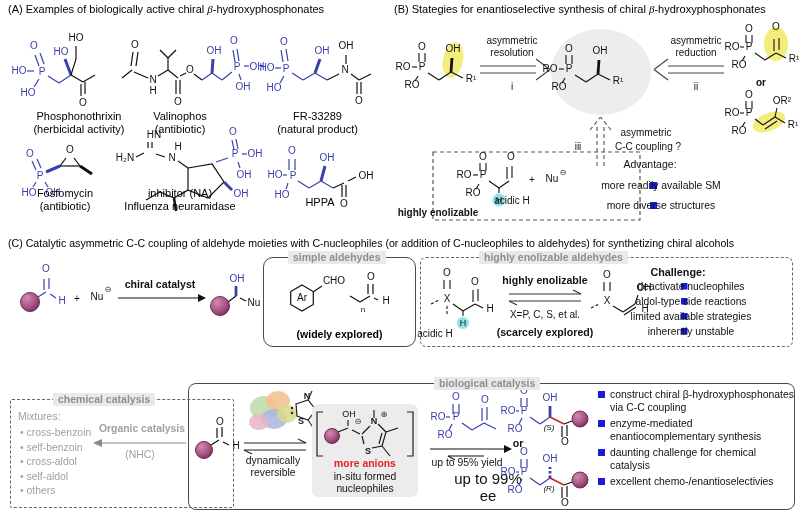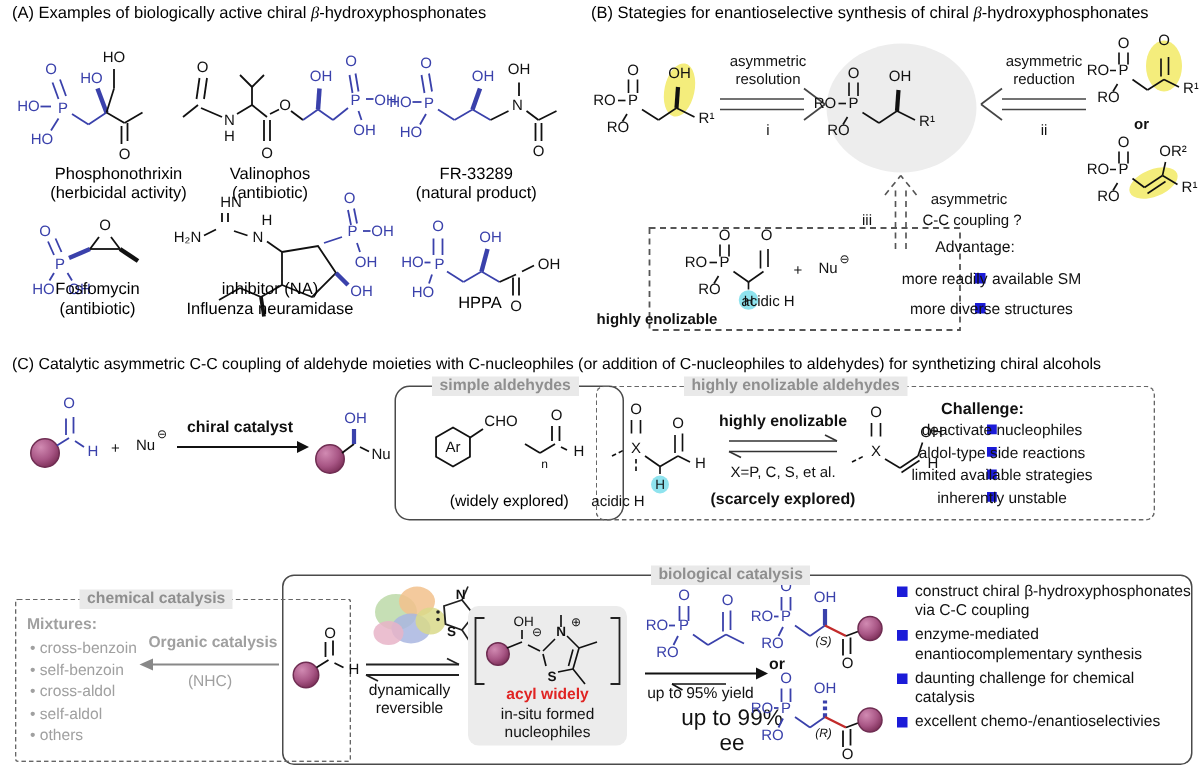--- a/index.html
+++ b/index.html
@@ -10,21 +10,21 @@
   .cap{font-size:11px;text-align:center;line-height:13px;color:#000}
   .chip{position:absolute;font-size:10.5px;font-weight:bold;color:#8f8f8f;background:#e9e9e9;padding:0 5px;line-height:13px;white-space:nowrap;z-index:5}
   .box{position:absolute;border:1.4px solid #4a4a4a;border-radius:10px;background:transparent}
   .dbox{position:absolute;border:1.4px dashed #666;background:transparent}
   svg{position:absolute;overflow:visible}
   svg text{font-family:"Liberation Sans",sans-serif;font-size:10px;fill:#111;text-anchor:middle}
   svg text.bl{fill:#3a41ab}
   svg text.sm{font-size:8px}
   svg text.bold{font-weight:bold}
   .graytxt{color:#a0a0a0}
-  .note{font-size:10.5px;font-weight:normal;text-align:center;color:#000}
+  .note{font-size:10.5px;font-weight:bold;text-align:center;color:#000}
   .bullets{font-size:10.4px;line-height:13px}
   .bullet{position:relative;padding-left:12px;margin-bottom:3px}
   .bullet .sq{position:absolute;left:0;top:3px;width:7px;height:7px;background:#1b1bd8}
   .thiswork{color:#c0132b;font-weight:bold}
   .graybox{position:absolute;background:#ececec;border-radius:7px}
   .ctr{text-align:center}
 </style>
 </head>
 <body>
 
@@ -427,21 +427,21 @@
       </g>
       <text x="32" y="33">Ar</text>
       <text x="64" y="16">CHO</text>
       <text x="101" y="12">O</text>
       <text x="93" y="44" style="font-size:8px">n</text>
       <text x="116" y="36">H</text>
     </svg>
     <div class="note abs" style="left:0;bottom:6px;width:100%">(widely explored)</div>
   </div>
 
-  <div class="dbox" style="left:397px;top:22px;width:371px;height:88px;border-radius:6px">
+  <div class="dbox" style="left:420px;top:22px;width:371px;height:88px;border-radius:6px">
     <span class="chip" style="left:58px;top:-7px">highly enolizable aldehydes</span>
     <svg style="left:2px;top:4px" width="366" height="82">
 
       <g stroke="#111" stroke-width="1.1" fill="none">
         <line x1="21" y1="18" x2="21" y2="27"></line>
           <line x1="27" y1="18" x2="27" y2="27"></line>
         <line x1="8" y1="42" x2="16" y2="38" stroke-dasharray="3 2"></line>
           <line x1="24" y1="44" x2="24" y2="52" stroke-dasharray="3 2"></line>
         <line x1="30" y1="42" x2="40" y2="49"></line>
           <line x1="40" y1="49" x2="52" y2="42"></line>
@@ -497,21 +497,21 @@
 
 <div class="abs" style="left:0;top:361px;width:799px;height:151px">
 
   <div class="box" style="left:188px;top:22px;width:605px;height:125px;border-radius:8px">
     <span class="chip" style="left:245px;top:-7px">biological catalysis</span>
   </div>
 
   <div class="dbox" style="left:10px;top:38px;width:222px;height:107px;border-radius:2px">
     <span class="chip" style="left:42px;top:-7px">chemical catalysis</span>
   </div>
-  <div class="abs graytxt" style="left:18px;top:49px;font-size:10.5px;font-weight:bold">Mixtures:</div>
+  <div class="abs graytxt" style="left:18px;top:49px;font-size:10.5px;font-weight:normal">Mixtures:</div>
   <div class="abs graytxt" style="left:20px;top:65px;font-size:10.4px;line-height:14.6px">
     <div>• <span>cross-benzoin</span></div>
     <div>• <span>self-benzoin</span></div>
     <div>• <span>cross-aldol</span></div>
     <div>• <span>self-aldol</span></div>
     <div>• <span>others</span></div>
   </div>
   <div class="abs graytxt ctr" style="left:88px;top:62px;width:108px;font-size:10.4px;font-weight:bold">Organic catalysis</div>
   <svg style="left:90px;top:76px" width="100" height="12">
     <line x1="96" y1="6" x2="12" y2="6" stroke="#888" stroke-width="1.2"></line>
@@ -580,21 +580,21 @@
         <line x1="62" y1="12" x2="62" y2="4"></line>
           <line x1="74" y1="26" x2="86" y2="22"></line>
           <line x1="70" y1="40" x2="78" y2="50"></line>
       </g>
       <text x="37" y="11" style="font-size:9px">OH</text>
       <text x="46" y="18" class="sm">⊖</text>
       <text x="62" y="18" style="font-size:9px;font-weight:bold">N</text>
       <text x="72" y="11" class="sm">⊕</text>
       <text x="56" y="48" style="font-size:9px;font-weight:bold">S</text>
     </svg>
-    <div class="abs ctr" style="left:0;top:54px;width:100%;font-size:10.4px;font-weight:bold;color:#e02423">acyl widely</div>
+    <div class="abs ctr" style="left:0;top:54px;width:100%;font-size:10.4px;font-weight:bold;color:#e02423">more anions</div>
     <div class="abs ctr" style="left:0;top:67px;width:100%;font-size:10.3px">in-situ formed</div>
     <div class="abs ctr" style="left:0;top:79px;width:100%;font-size:10.3px">nucleophiles</div>
   </div>
 
   <svg style="left:428px;top:29px" width="84" height="54">
     <g stroke="#3a41ab" stroke-width="1.2" fill="none">
       <line x1="25" y1="14" x2="25" y2="24"></line>
         <line x1="31" y1="14" x2="31" y2="24"></line>
       <line x1="18" y1="27" x2="22" y2="27"></line>
         <line x1="24" y1="34" x2="21" y2="40"></line>

